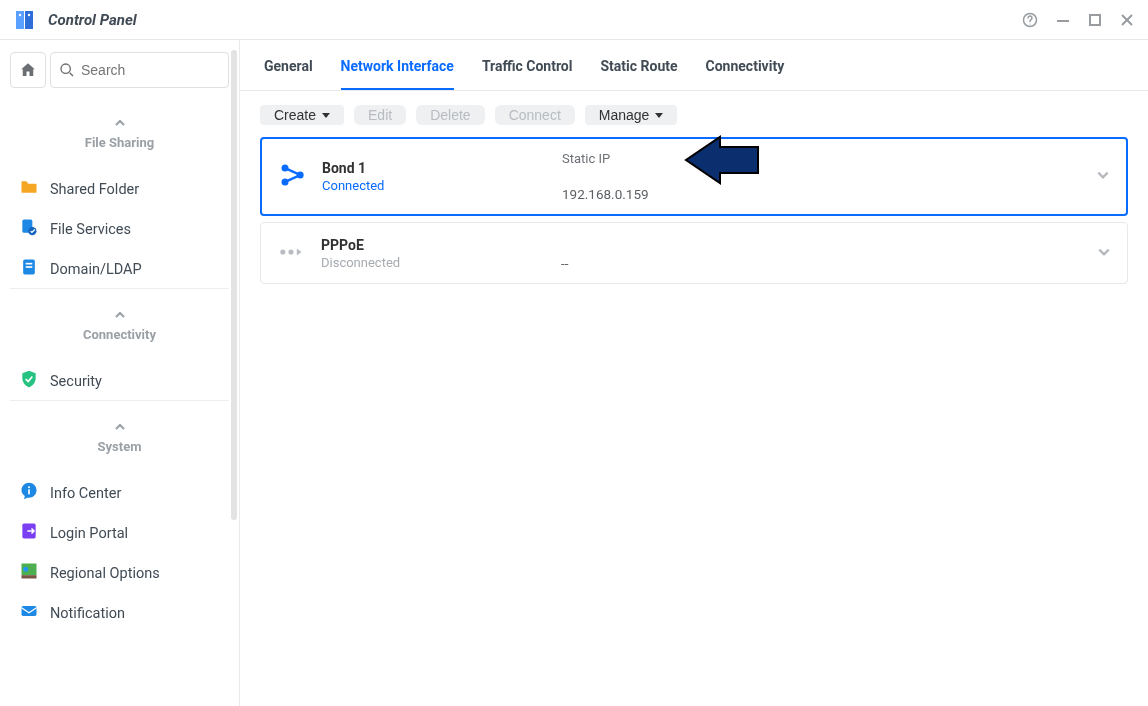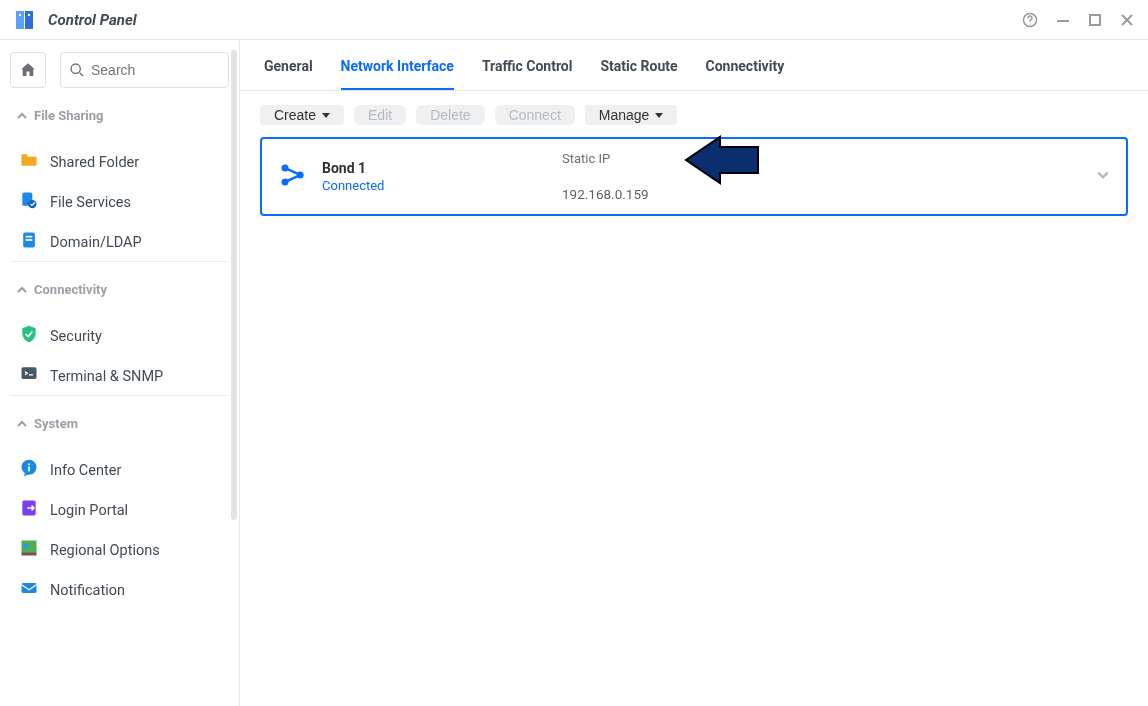--- a/index.html
+++ b/index.html
@@ -9,27 +9,27 @@
 .titlebar .app-icon { width: 22px; height: 22px; margin-right: 12px; }
 .titlebar .title { font-weight: 700; color: #414b55; font-size: 15px; }
 .titlebar .title-right { margin-left: auto; display: flex; align-items: center; gap: 18px; color: #7a7a7a; }
 .titlebar .title-right svg { display:block; }
 .win-btn { cursor: pointer; }
 
 .body { display: flex; height: calc(706px - 40px); }
 
 .sidebar { width: 240px; border-right: 1px solid #eaeaea; padding: 12px 10px 0 10px; overflow-y: auto; position: relative; }
 .sidebar-scroll-indicator { position:absolute; right:2px; top:10px; width:6px; height:470px; background:#e3e3e3; border-radius:3px; }
-.home-search { display: flex; align-items: center; gap: 14px; margin-bottom: 10px; }
+.home-search { display: flex; align-items: center; gap: 4px; margin-bottom: 19px; }
 .home-btn { width: 36px; height: 36px; border: 1px solid #e0e0e0; border-radius: 4px; display:flex; align-items:center; justify-content:center; background:#fff; cursor:pointer; }
 .search-wrap { flex:1; height:36px; border:1px solid #e0e0e0; border-radius:4px; display:flex; align-items:center; padding:0 8px; background:#fff; }
 .search-wrap input { border:none; outline:none; width:100%; font-size:14px; background:transparent; }
 .search-wrap svg { color:#6b6b6b; margin-right:6px; flex-shrink:0; }
 
-.section-header { display:flex; align-items:center; gap:6px; color:#9aa0a6; font-weight:700; font-size:13px; padding:10px 6px 8px 6px; cursor:pointer; }
+.section-header { display:flex; align-items:center; gap:6px; color:#9aa0a6; font-weight:700; font-size:13px; padding:10px 6px 8px 6px; cursor:pointer;flex-direction:column; }
 .section-header svg { color:#9aa0a6; }
 
 .sidebar-item { display:flex; align-items:flex-end; gap:10px; height:40px; padding:0 8px; border-radius:4px; color:#414b55; font-size:14.5px; cursor:pointer; }
 .sidebar-item.active { background:#edf3fa; }
 .sidebar-item .sb-icon { width:22px; height:22px; display:flex; align-items:center; justify-content:center; }
 
 .section-divider { height:1px; background:#eeeeee; margin:10px 0; }
 
 .main { flex:1; display:flex; flex-direction:column; padding: 0; position:relative; }
 .tabs { display:flex; gap:28px; padding: 18px 24px 0 24px; border-bottom:1px solid #e8e8e8; }
@@ -159,29 +159,20 @@
     </div>
     <div class="sidebar-item">
       <span class="sb-icon">
           <svg width="20" height="20" viewBox="0 0 24 24" fill="#26c281">
             <path d="M12 2l8 3v6c0 5-3.5 9-8 11-4.5-2-8-6-8-11V5z"></path>
             <path d="M8 12l3 3 5-6" stroke="#fff" stroke-width="2" fill="none"></path>
           </svg>
         </span>
       <span>Security</span>
     </div>
-    <div class="sidebar-item">
-      <span class="sb-icon">
-          <svg width="20" height="20" viewBox="0 0 24 24" fill="#455a64">
-            <rect x="3" y="4" width="18" height="14" rx="2"></rect>
-            <path d="M7 9l3 2-3 2M12 13h5" stroke="#fff" stroke-width="1.5" fill="none"></path>
-          </svg>
-        </span>
-      <span>Terminal &amp; SNMP</span>
-    </div>
 
     <div class="section-divider"></div>
 
     <div class="section-header">
       <svg width="12" height="12" viewBox="0 0 12 12" fill="none" stroke="currentColor" stroke-width="2">
           <path d="M2 8l4-4 4 4"></path>
         </svg>
       <span>System</span>
     </div>
     <div class="sidebar-item">
@@ -263,20 +254,40 @@
         </div>
         <div>
           <div class="iface-ip-label">Static IP</div>
           <div class="iface-ip">192.168.0.159</div>
         </div>
         <div class="chevron"><svg width="14" height="14" viewBox="0 0 12 12" fill="none" stroke="currentColor" stroke-width="2">
               <path d="M2 4l4 4 4-4"></path>
             </svg></div>
       </div>
 
+      <div class="iface-row">
+        <div class="iface-icon gray">
+          <svg width="28" height="28" viewBox="0 0 24 24" fill="currentColor">
+              <circle cx="5" cy="12" r="2.2"></circle>
+              <circle cx="12" cy="12" r="2.2"></circle>
+              <path d="M17 9l4 3-4 3z"></path>
+            </svg>
+        </div>
+        <div>
+          <div class="iface-name">PPPoE</div>
+          <div class="iface-status disconnected">Disconnected</div>
+        </div>
+        <div>
+          <div class="iface-ip-label"></div>
+          <div class="iface-ip">--</div>
+        </div>
+        <div class="chevron"><svg width="14" height="14" viewBox="0 0 12 12" fill="none" stroke="currentColor" stroke-width="2">
+              <path d="M2 4l4 4 4-4"></path>
+            </svg></div>
+      </div>
 
       <div class="annotation-arrow" style="position:absolute; left:440px; top:-2px;">
         <svg width="80" height="50" viewBox="0 0 80 50">
             <path d="M78 12 L40 12 L40 2 L6 25 L40 48 L40 38 L78 38 Z" fill="#0b2e6e" stroke="#000" stroke-width="2"></path>
           </svg>
       </div>
     </div>
   </div>
 </div>
 

